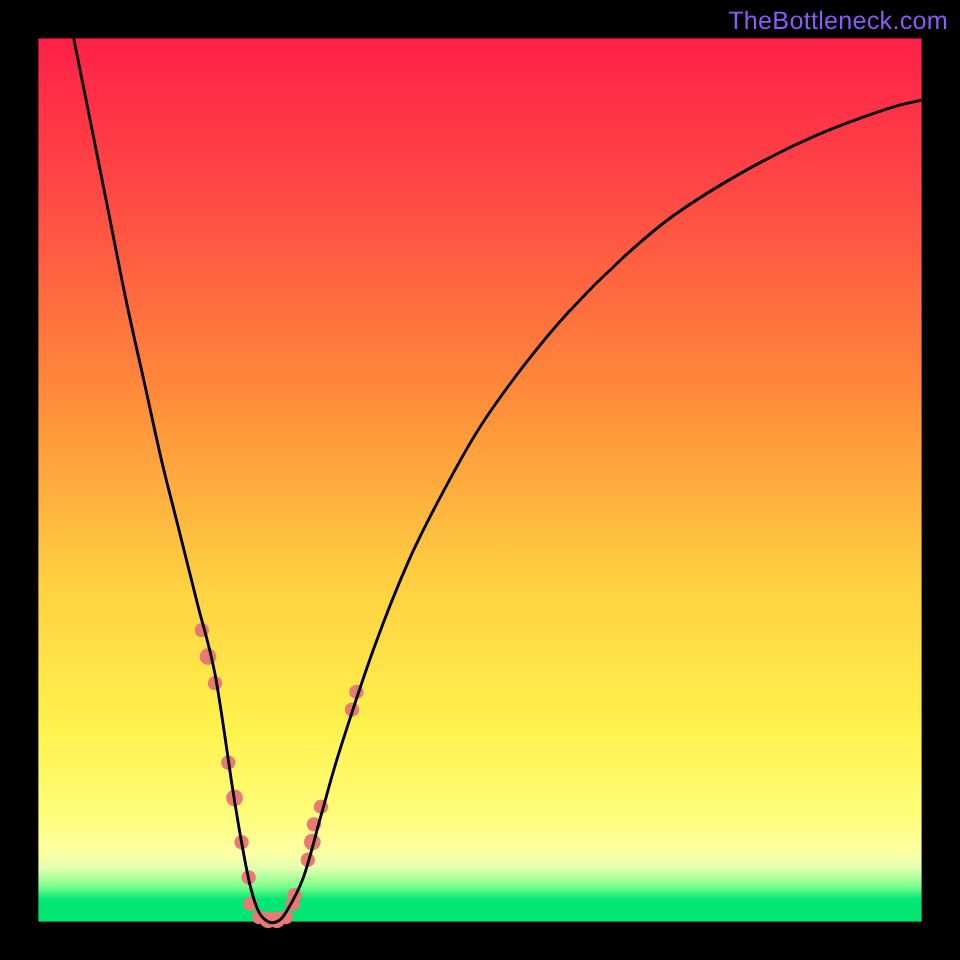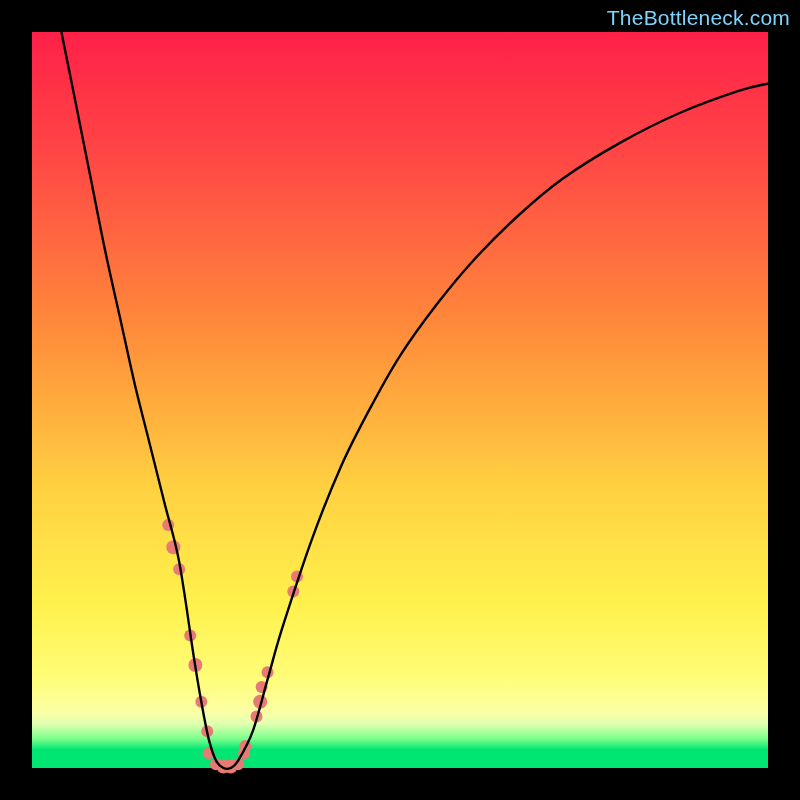--- a/index.html
+++ b/index.html
@@ -38,21 +38,21 @@
       #e0ffb0 94%,
       #7dff8c 96%,
       #00e673 97.5%,
       #00e673 100%
     );
   }
   .watermark {
     position: absolute;
     top: 6px;
     right: 10px;
-    color: #7dd3fc;
+    color: #8b5cf6;
     font-size: 21px;
     font-weight: 500;
     letter-spacing: 0.2px;
     user-select: none;
   }
   svg.curve {
     position: absolute;
     left: 0;
     top: 0;
     width: 736px;

